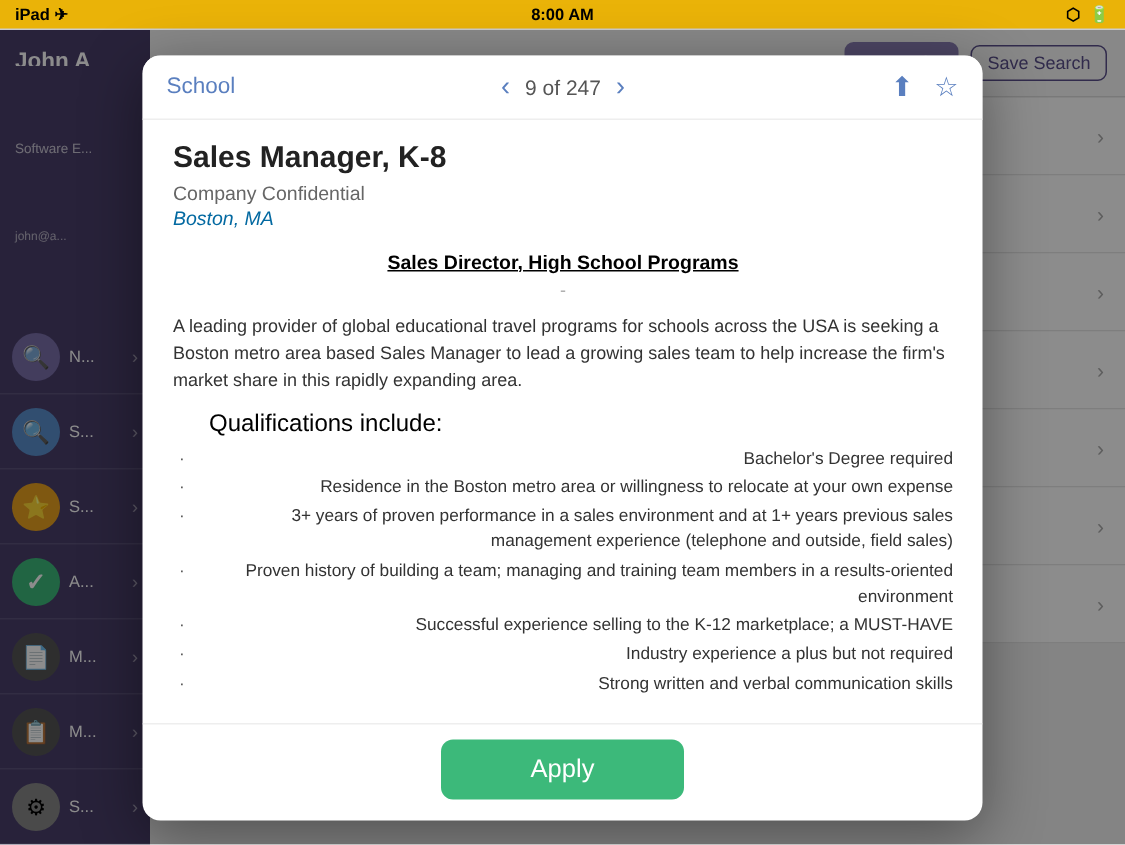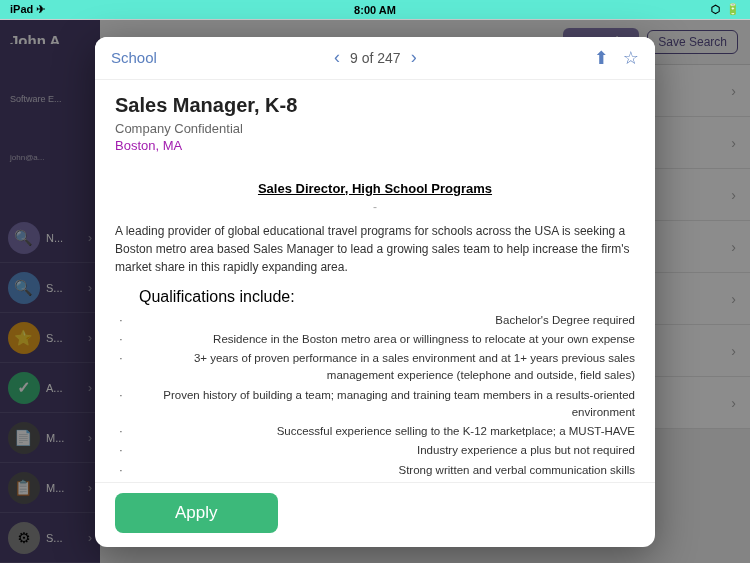--- a/index.html
+++ b/index.html
@@ -8,21 +8,21 @@
       height: 563px;
       font-family: -apple-system, 'Helvetica Neue', Arial, sans-serif;
       background: #e0e0e0;
       overflow: hidden;
       position: relative;
     }
 
     
     .status-bar {
       height: 20px;
-      background: #5eead4;
+      background: #eab308;
       display: flex;
       align-items: center;
       justify-content: space-between;
       padding: 0 10px;
       font-size: 11px;
       font-weight: 600;
       color: #000;
       border-bottom: 1px solid #ccc;
     }
     .status-left { display: flex; gap: 8px; align-items: center; }
@@ -228,22 +228,23 @@
       color: #222;
       margin-bottom: 4px;
     }
     .job-company {
       font-size: 13px;
       color: #666;
       margin-bottom: 2px;
     }
     .job-location {
       font-size: 13px;
-      color: #a21caf;
-      margin-bottom: 28px;
+      color: #0369a1;
+      margin-bottom: 14px;
+      font-style: italic;
     }
     .job-section-title {
       font-size: 13px;
       font-weight: bold;
       text-align: center;
       text-decoration: underline;
       margin-bottom: 4px;
     }
     .job-divider {
       text-align: center;
@@ -279,21 +280,21 @@
     }
     .job-list li::before {
       content: '·';
       position: absolute;
       left: 0;
       color: #555;
     }
     .modal-footer {
       padding: 10px 20px 14px;
       display: flex;
-      justify-content: flex-start;
+      justify-content: center;
       border-top: 1px solid #eee;
     }
     .apply-btn {
       background: #3cb97a;
       color: white;
       border: none;
       border-radius: 8px;
       padding: 10px 60px;
       font-size: 17px;
       font-weight: 500;

